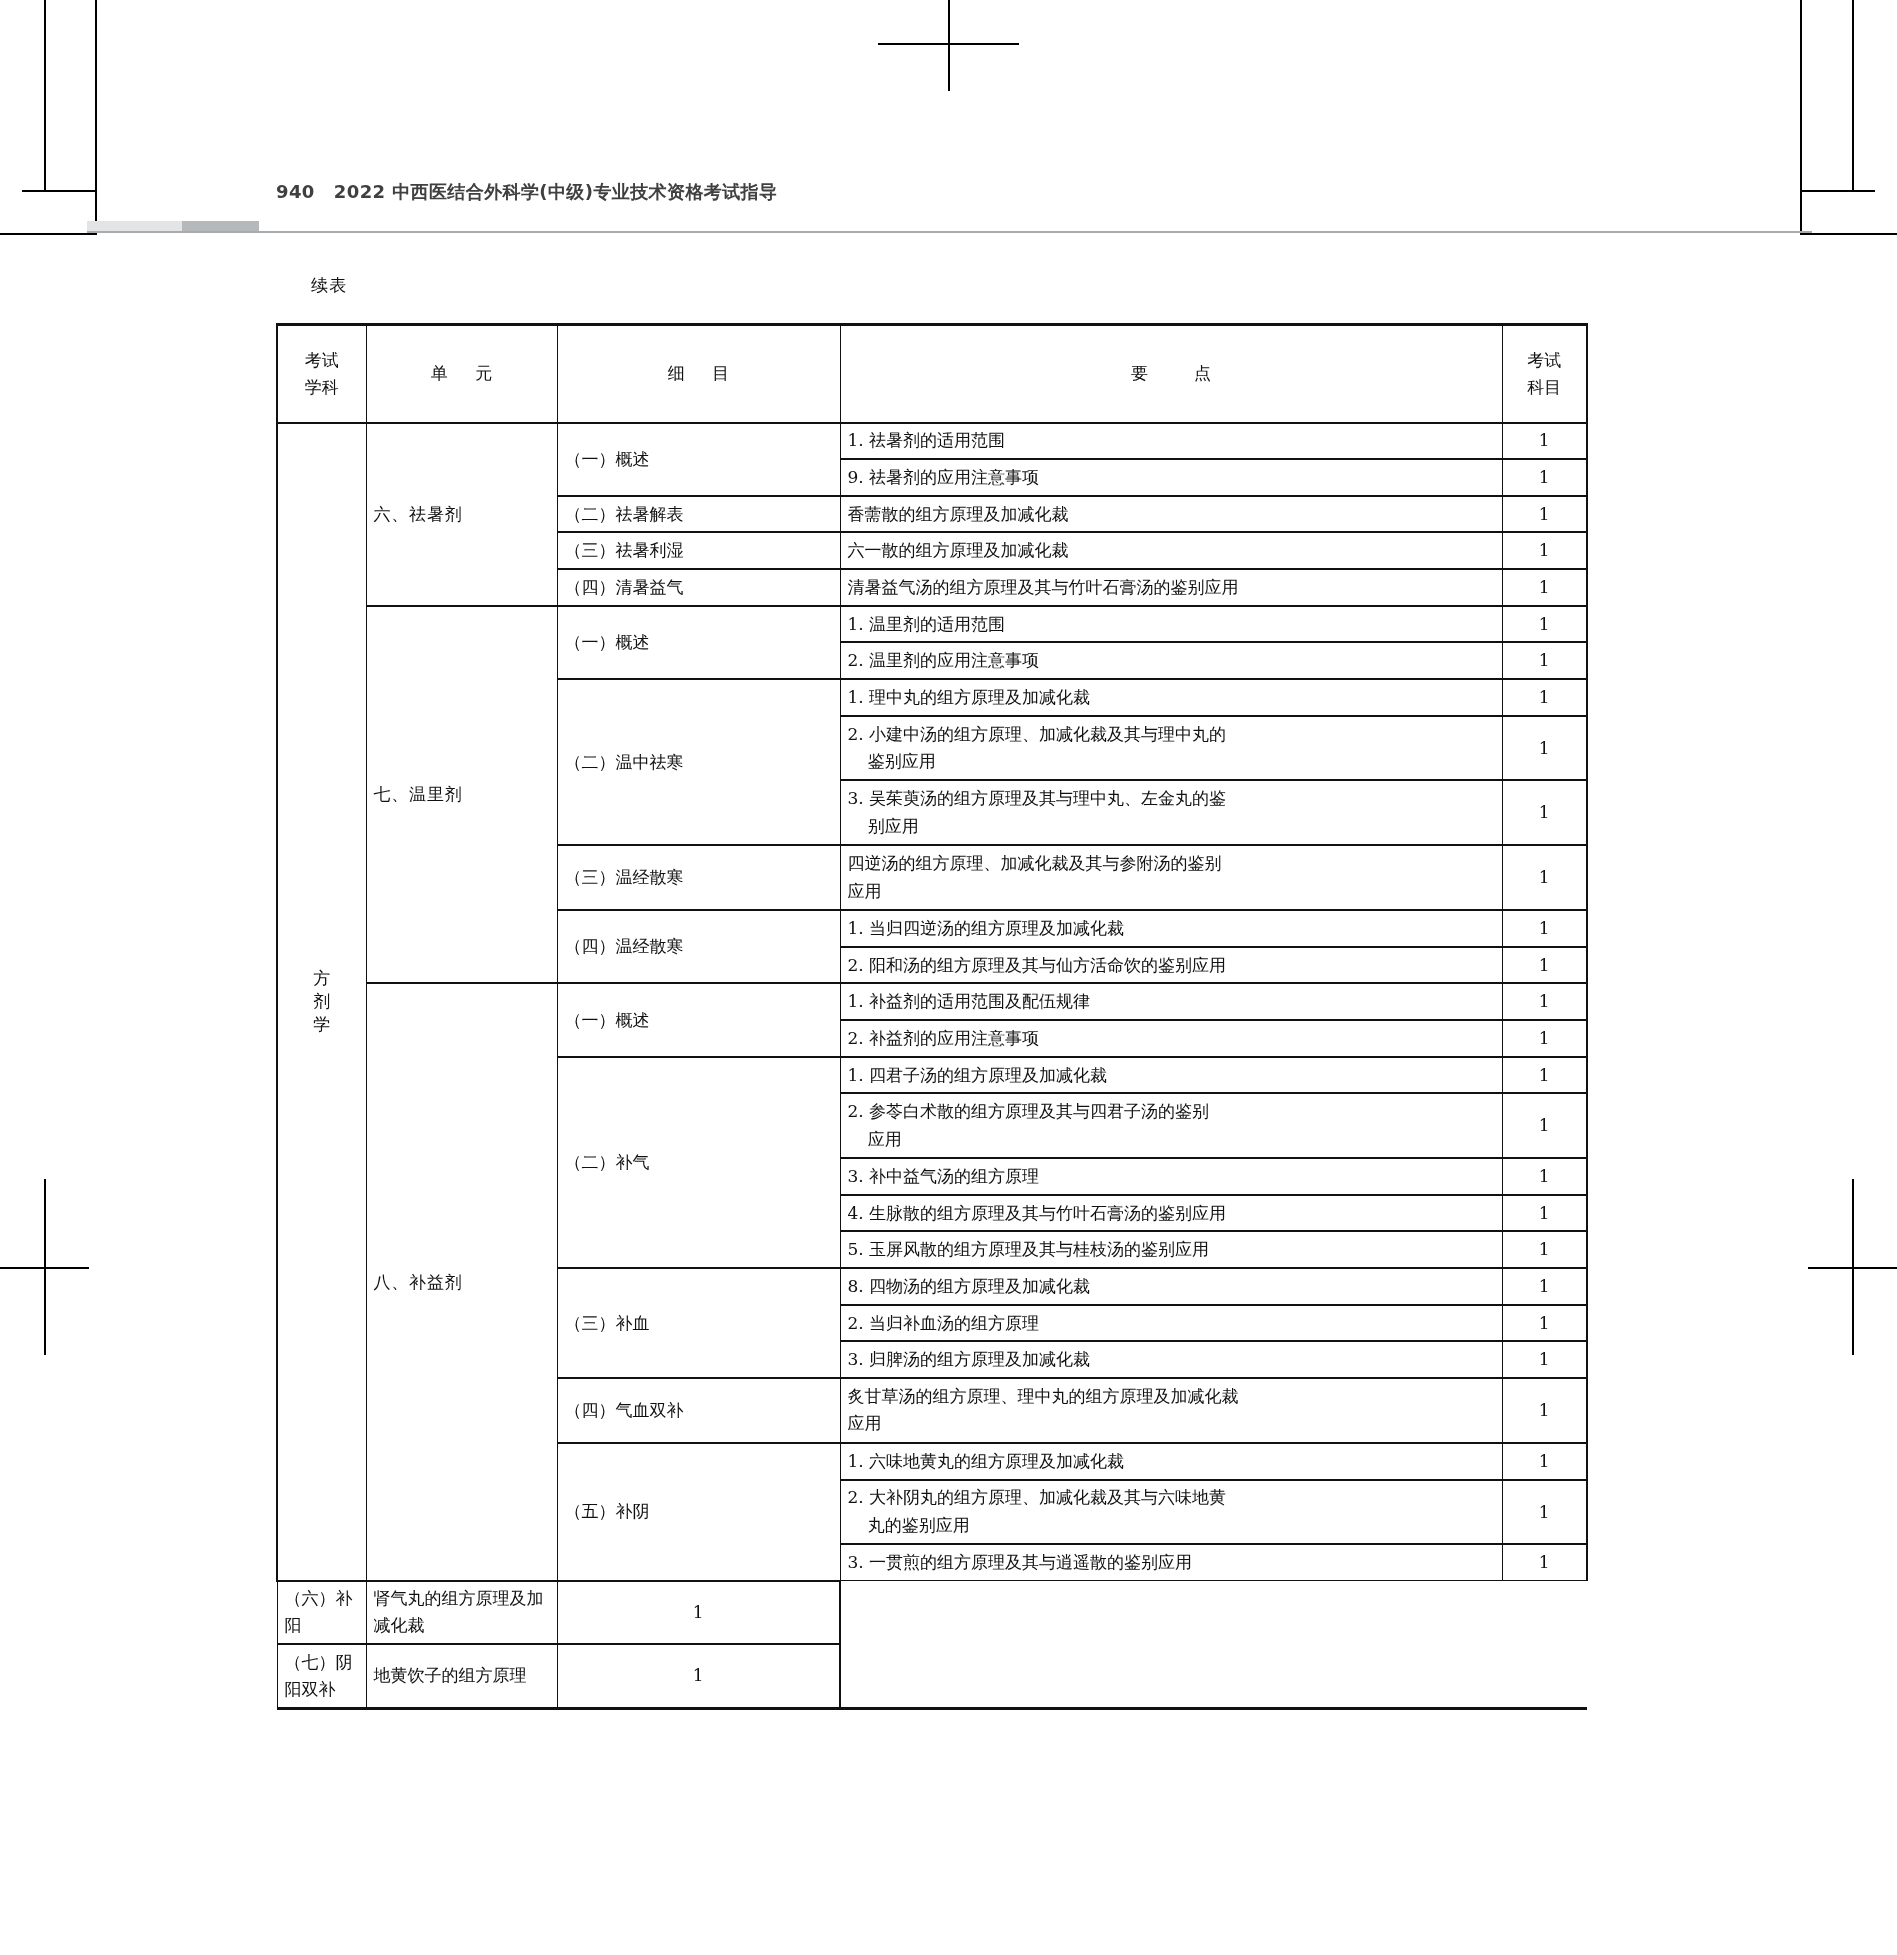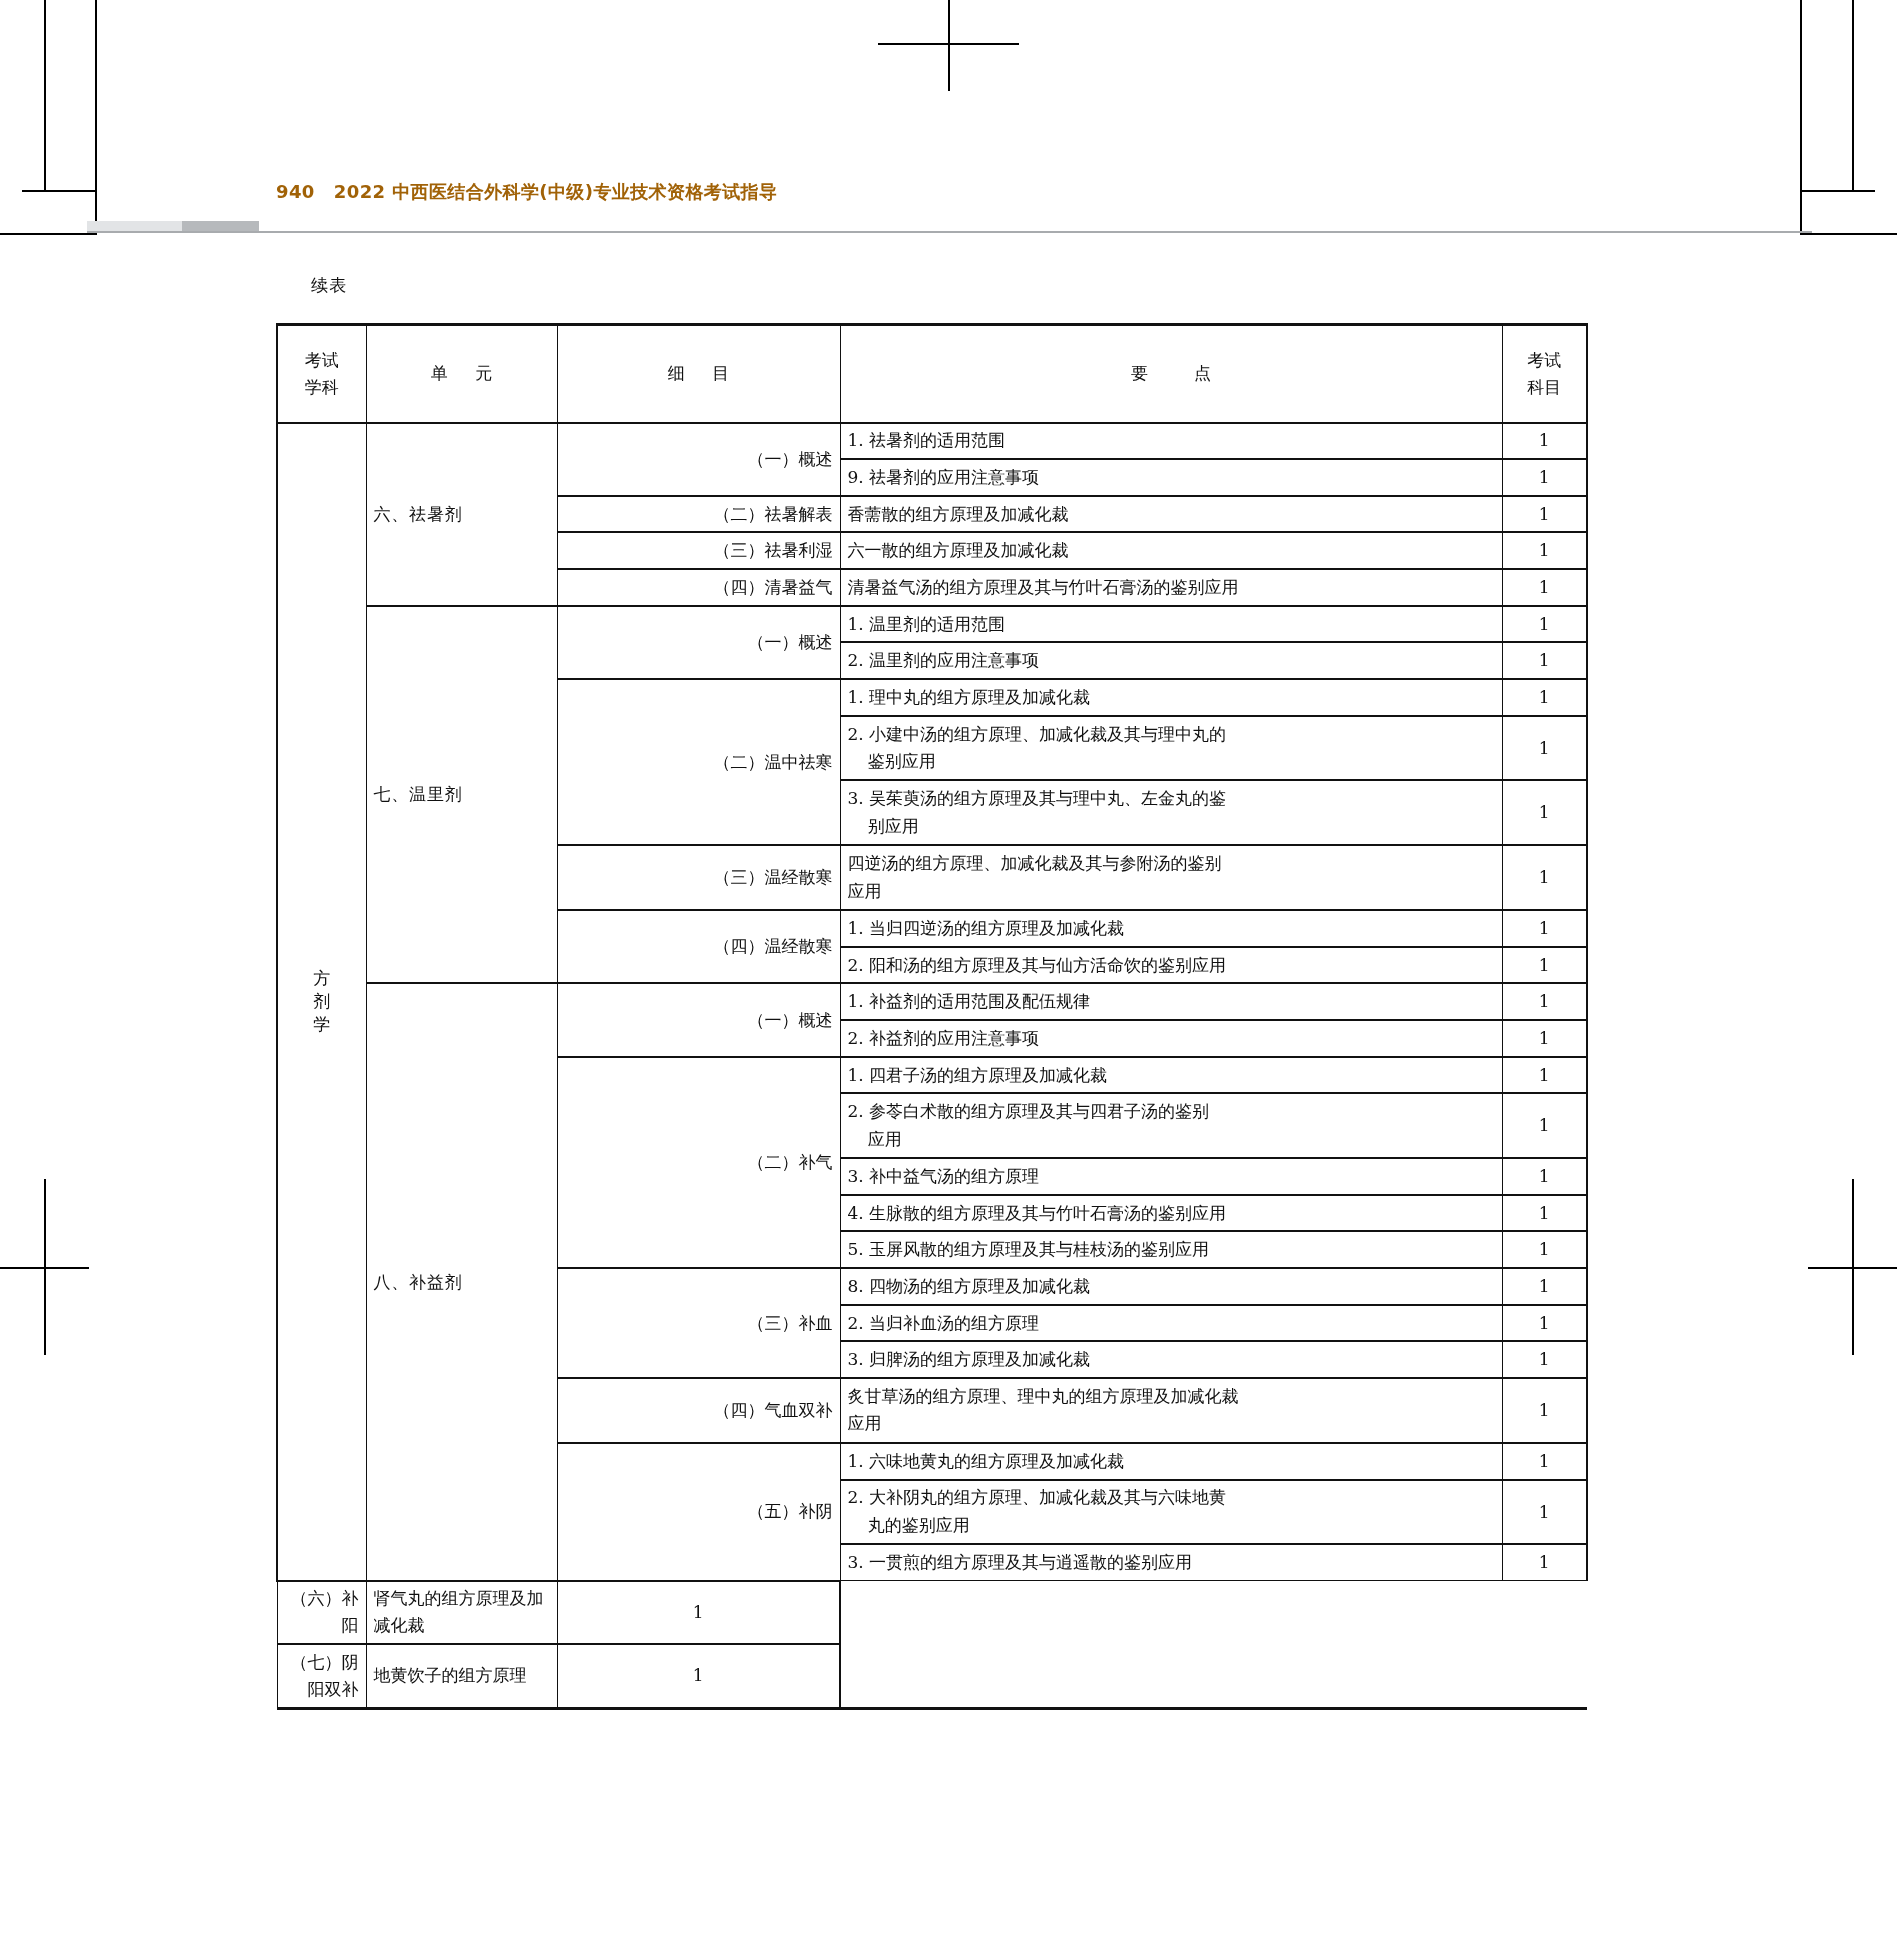--- a/index.html
+++ b/index.html
@@ -19,21 +19,21 @@
 
   
   .runhead {
     position:absolute;
     left:276px; top:180px;
     white-space:nowrap;
     font-size:18px;
     letter-spacing:0.4px;
     font-family:"DejaVu Sans","Liberation Sans",sans-serif;
     font-weight:700;
-    color:#a16207;
+    color:#404040;
   }
   .runhead .pageno { margin-right:19px; }
   .runhead .title { font-weight:700; }
 
   .rule-grad {
     position:absolute;
     left:87px; top:221px;
     width:172px; height:10.2px;
     background:linear-gradient(to right,#e2e4e6 0%,#e2e4e6 55%,#b6b9bc 55%,#b6b9bc 100%);
   }
@@ -102,21 +102,21 @@
   .vert-stack {
     display:flex;
     flex-direction:column;
     align-items:center;
     justify-content:center;
     line-height:1.36;
     font-size:17px;
   }
   td.unit { text-align:left; }
   .unit-inner { letter-spacing:0.8px; }
-  td.detail { text-align:right; padding-left:13.3px; }
+  td.detail { text-align:left; padding-left:13.3px; }
   td.point { text-align:left; padding-left:11.7px; padding-right:10.2px; }
   td.subj  { text-align:center; font-size:16px;
              font-family:"DejaVu Serif","Liberation Serif",serif; }
 
   .two-line { display:block; line-height:1.62; }
   .indent { padding-left:20.3px; display:inline-block; }
 </style>
 </head>
 <body>
 

